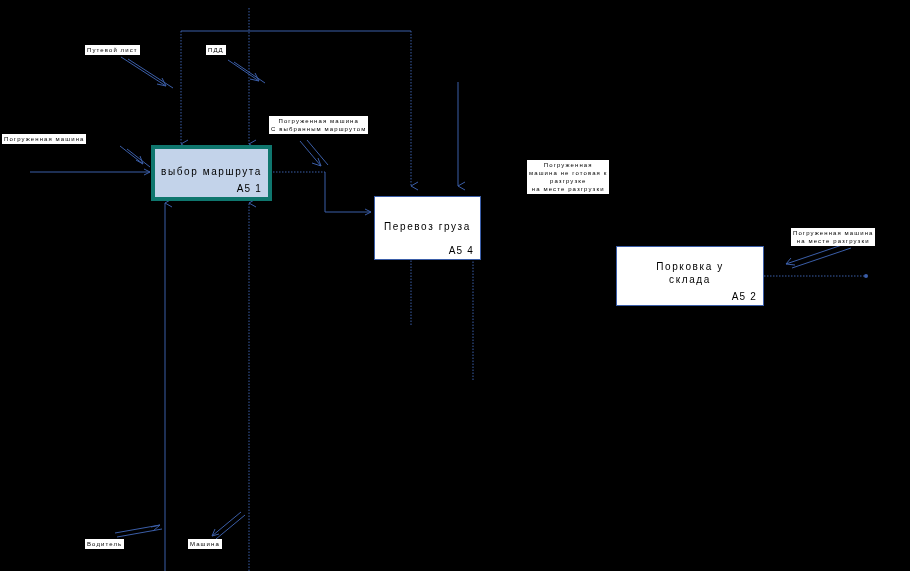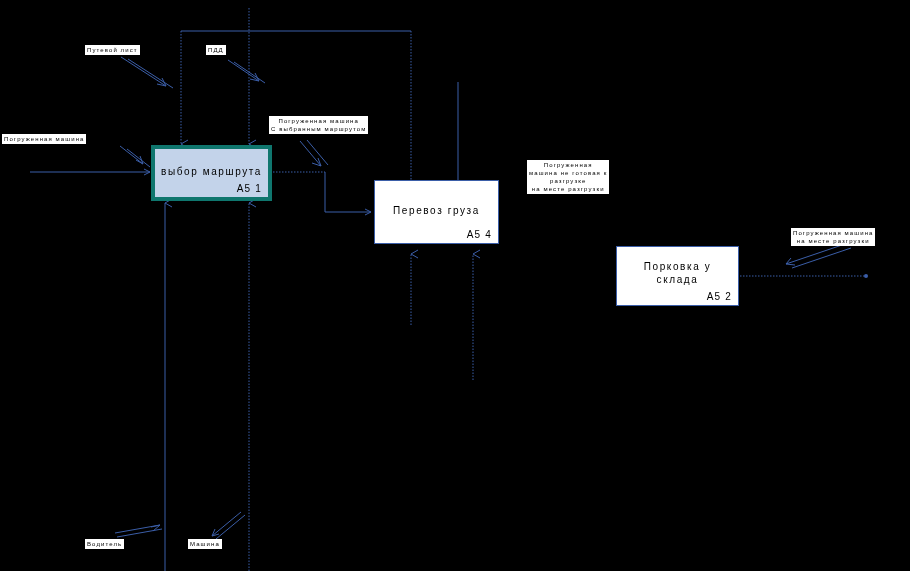--- a/index.html
+++ b/index.html
@@ -121,26 +121,26 @@
       <path d="M786,264 L845,244 M792,268 L851,248 M786,264 L795,265 M786,264 L791,258"></path>
 
     </g>
   </svg>
 
   <div class="node selected" style="left:151px; top:145px; width:121px; height:56px;">
     <div class="node-title">выбор маршрута</div>
     <div class="node-id">А5 1</div>
   </div>
 
-  <div class="node" style="left:374px; top:180px; width:125px; height:64px;">
+  <div class="node" style="left:374px; top:196px; width:107px; height:64px;">
     <div class="node-title">Перевоз груза</div>
     <div class="node-id">А5 4</div>
   </div>
 
-  <div class="node" style="left:616px; top:246px; width:123px; height:60px;">
+  <div class="node" style="left:616px; top:246px; width:148px; height:60px;">
     <div class="node-title">Порковка у
 склада</div>
     <div class="node-id">А5 2</div>
   </div>
 
   <div class="wire-label left" style="left:85px; top:45px;">Путевой лист</div>
 
   <div class="wire-label left" style="left:206px; top:45px;">ПДД</div>
 
   <div class="wire-label left" style="left:2px; top:134px;">Погруженная машина</div>

